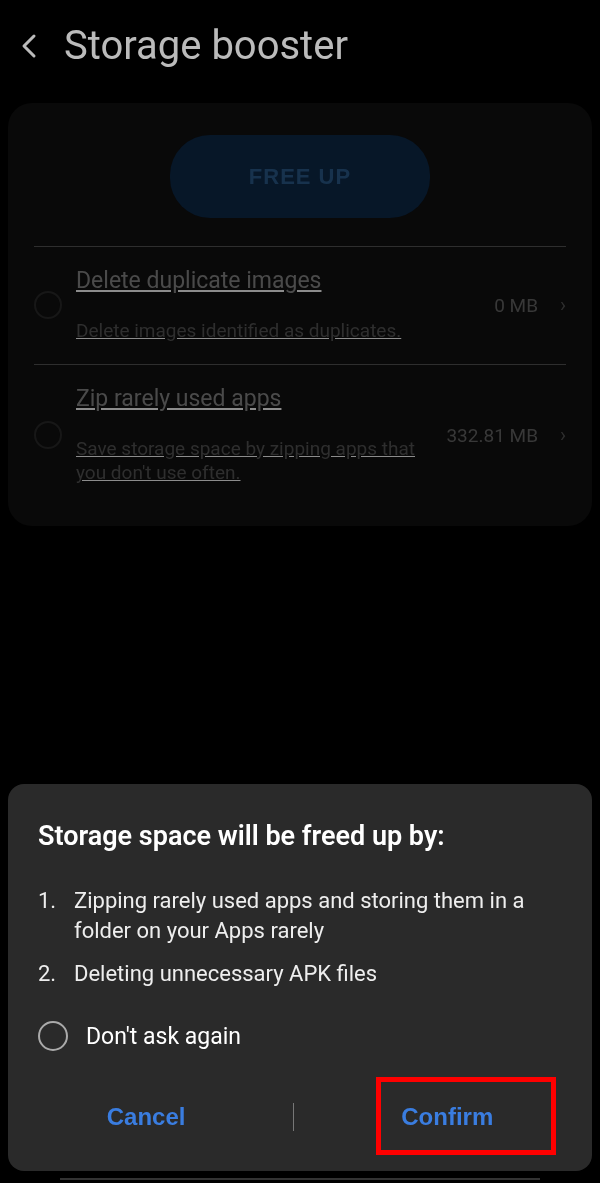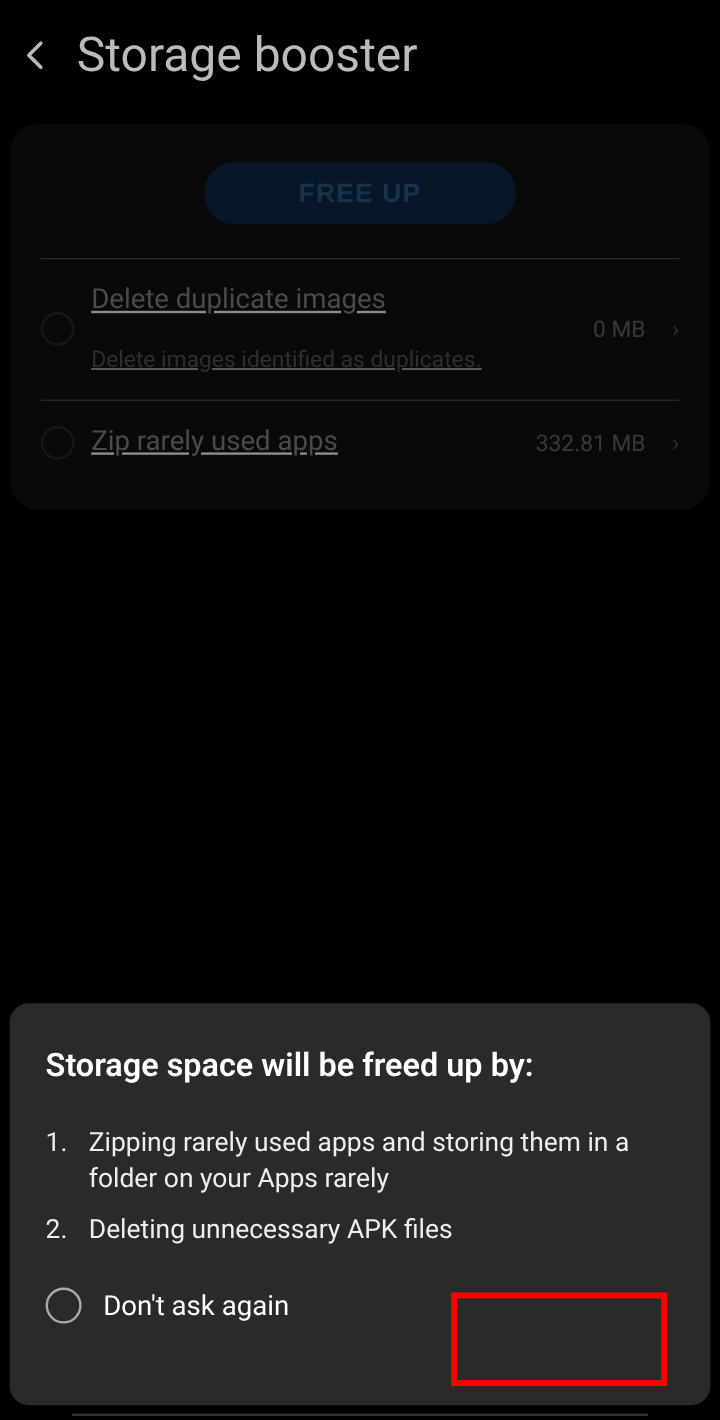--- a/index.html
+++ b/index.html
@@ -67,21 +67,21 @@
     text-align: center;
     font-size: 21px;
     color: #888;
     line-height: 1.4;
     margin: 28px 0;
   }
   .free-up-btn {
     display: block;
     margin: 0 auto 28px auto;
     width: 260px;
-    height: 52px;
+    height: 83px;
     border-radius: 40px;
     background: #0d2a4a;
     color: #2b5c8c;
     font-size: 22px;
     font-weight: 600;
     border: none;
     letter-spacing: 1px;
   }
   .divider {
     height: 1px;
@@ -240,20 +240,21 @@
     <div class="item-size">0 MB</div>
     <div class="chevron">›</div>
   </div>
 
   <div class="divider"></div>
 
   <div class="list-item">
     <div class="check-circle"></div>
     <div class="item-text">
       <div class="item-title">Zip rarely used apps</div>
+      <div class="item-sub">Save storage space by zipping apps that you don't use often.</div>
     </div>
     <div class="item-size">332.81 MB</div>
     <div class="chevron">›</div>
   </div>
 </div>
 
 <div class="modal">
   <div class="modal-title">Storage space will be freed up by:</div>
   <ol class="modal-list">
     <li>
@@ -262,16 +263,21 @@
       </li>
     <li>
         <span class="num">2.</span>
         <span>Deleting unnecessary APK files</span>
       </li>
   </ol>
   <div class="dont-ask">
     <div class="radio-circle"></div>
     <div class="dont-ask-label">Don't ask again</div>
   </div>
+  <div class="modal-actions">
+    <button class="modal-btn">Cancel</button>
+    <div class="action-divider"></div>
+    <button class="modal-btn">Confirm</button>
+  </div>
   <div class="highlight-box"></div>
 </div>
 
 <div class="bottom-line"></div>
 
 </body></html>

